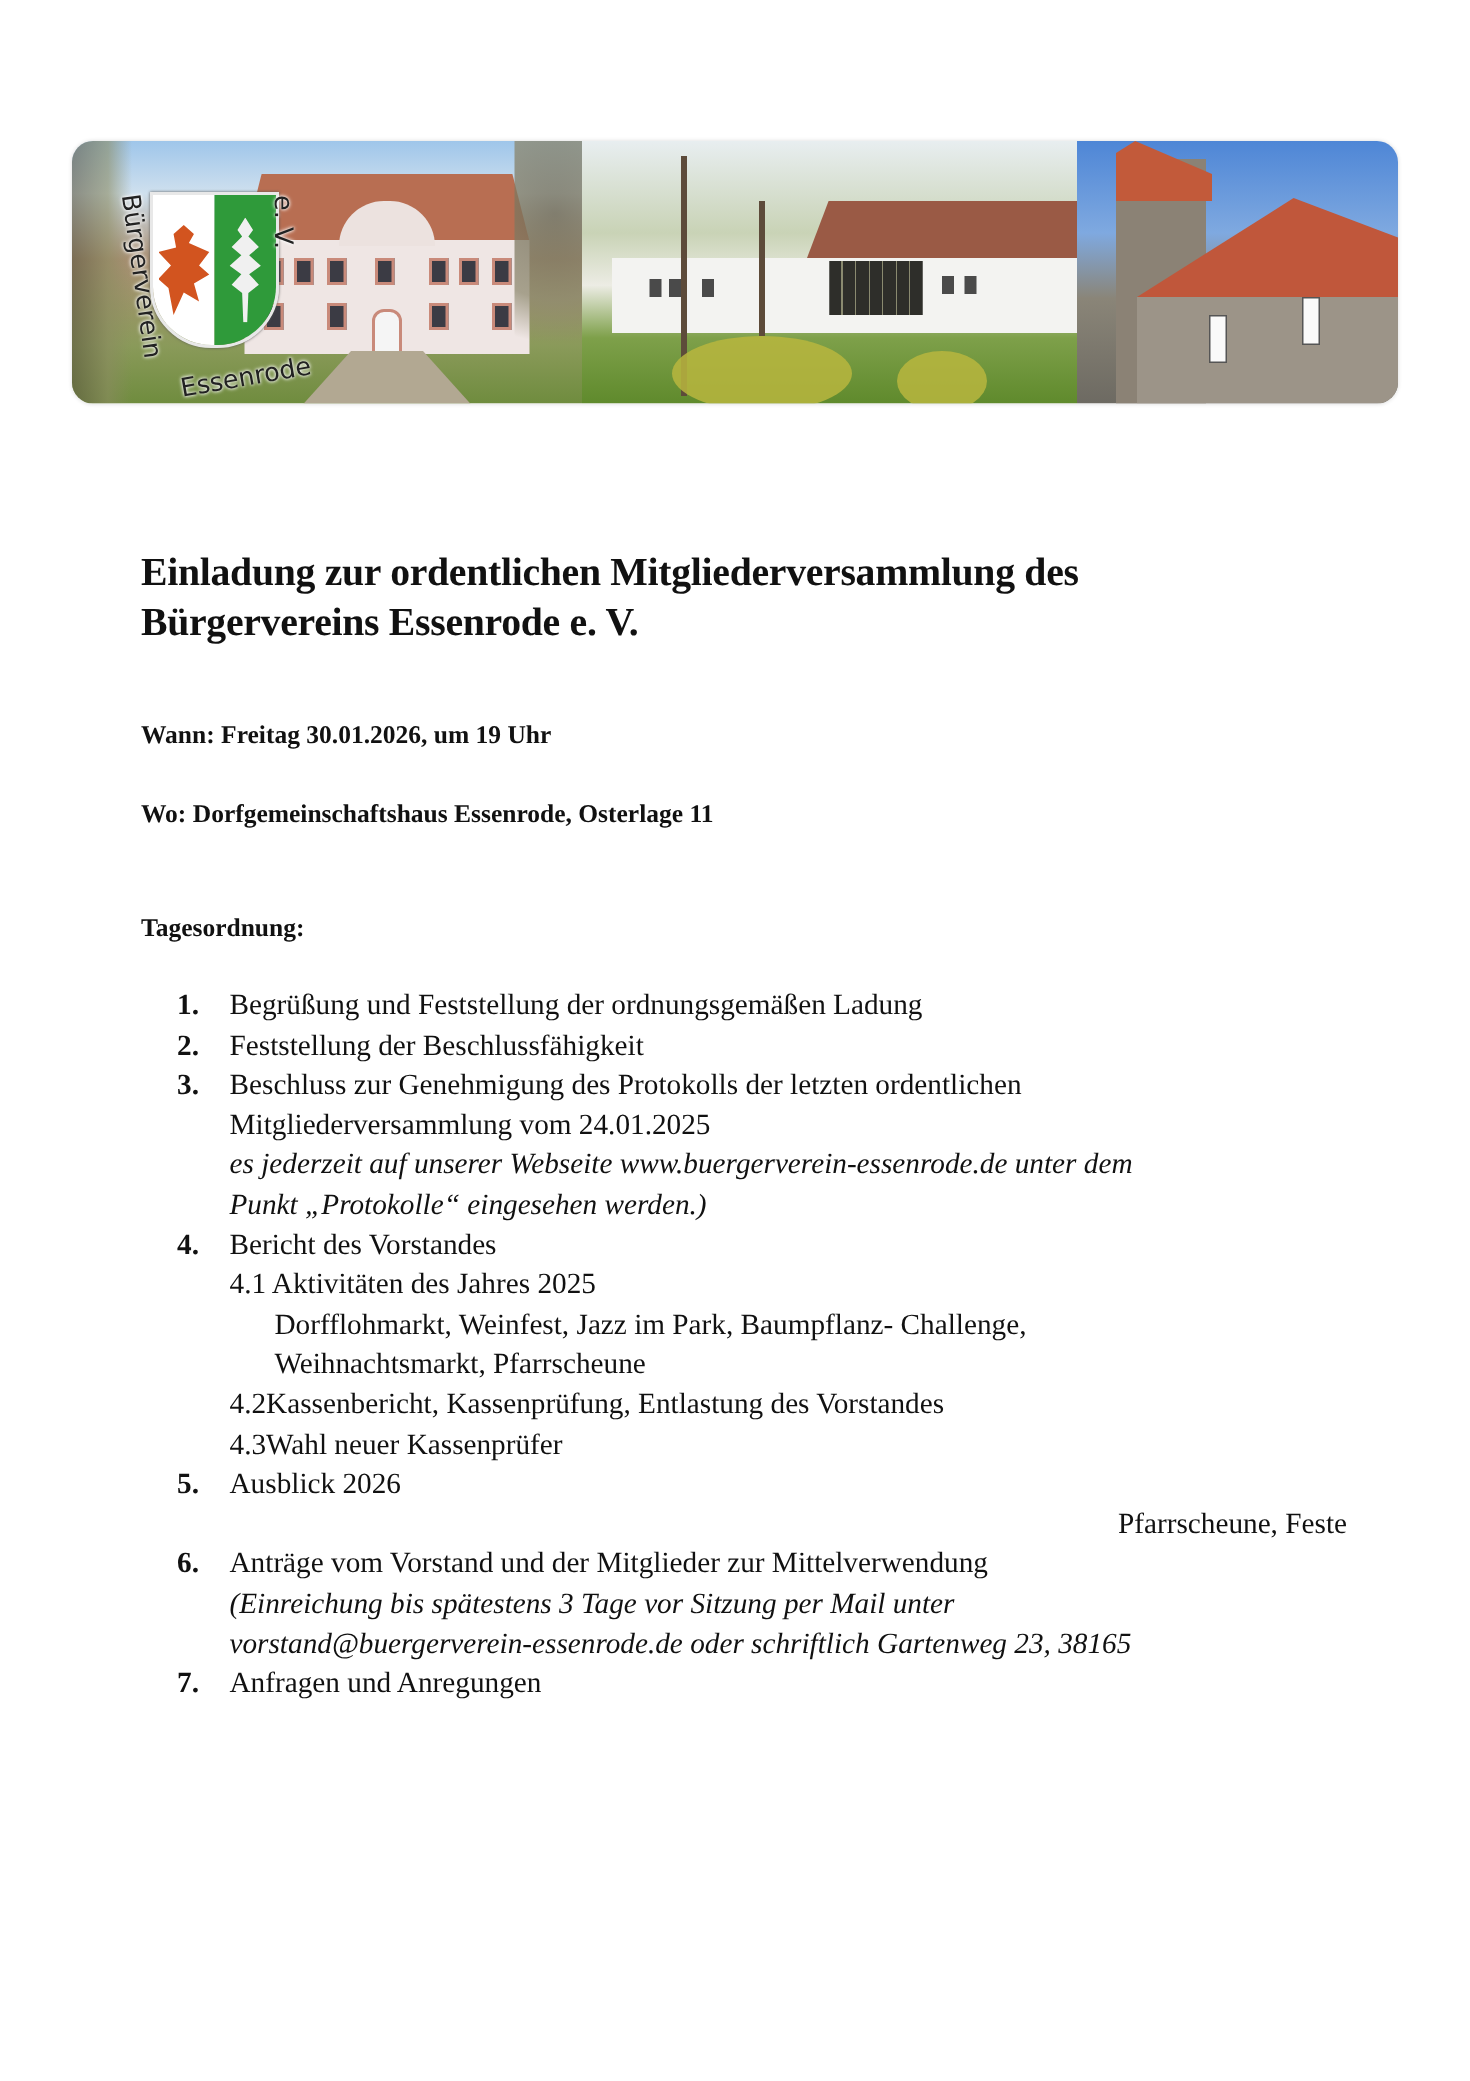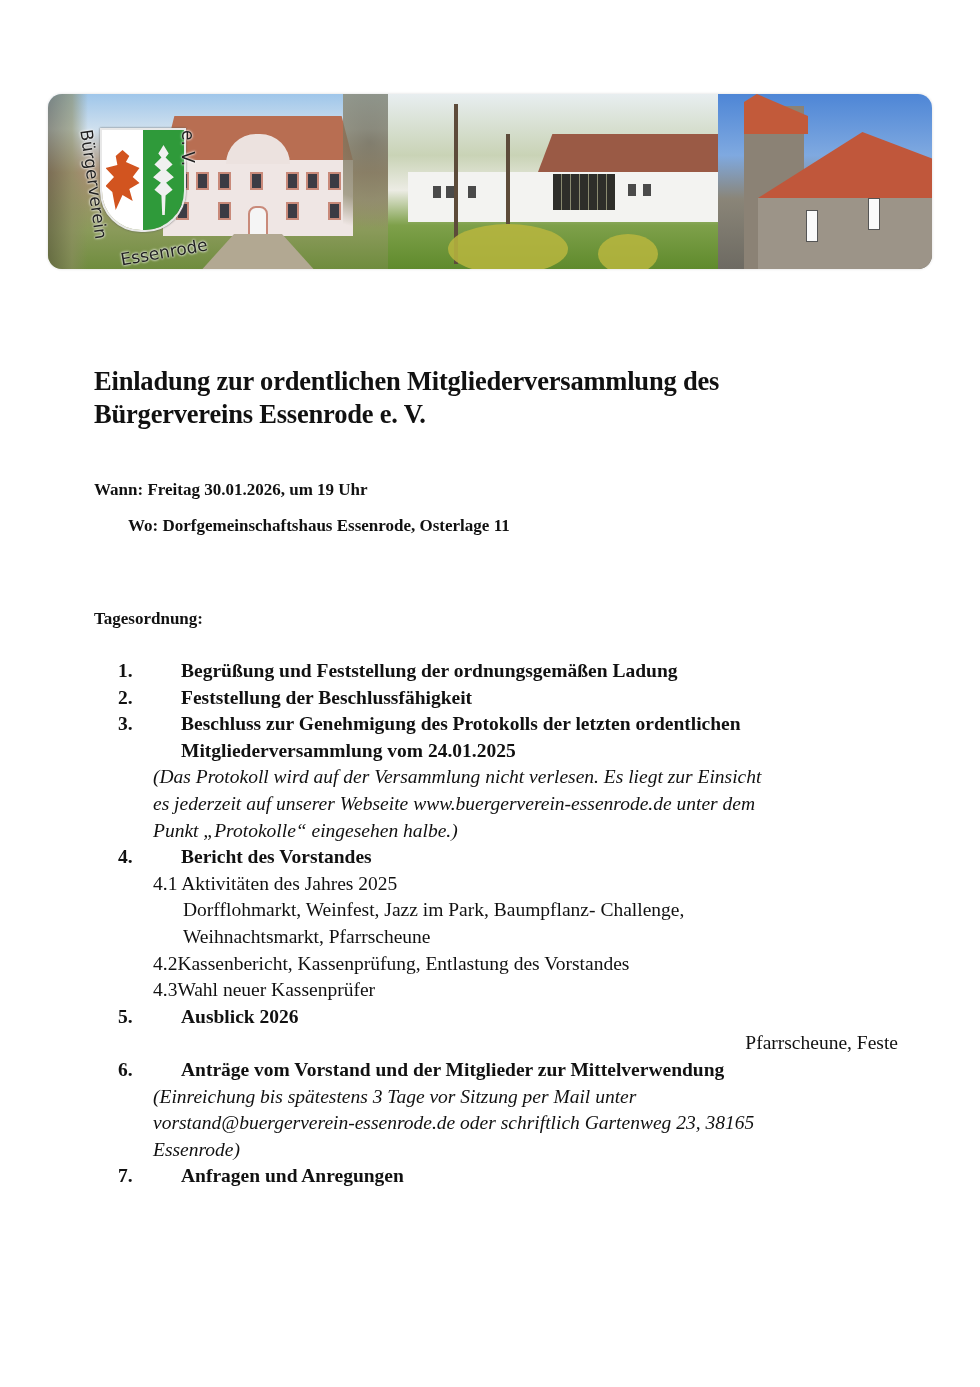--- a/index.html
+++ b/index.html
@@ -64,28 +64,28 @@
   .nave-roof { position: absolute; left: 40px; top: 38px; width: 174px; height: 66px; background: #c0573b;
                clip-path: polygon(0 100%, 60% 0, 100% 40%, 100% 100%); }
   .nave { position: absolute; left: 40px; top: 104px; width: 174px; height: 71px; background: #9c9488; }
   .church-win { position: absolute; width: 10px; height: 30px; background: #fafafa; border: 1px solid #555; }
 
   
   .title { position: absolute; left: 94px; top: 365px; width: 780px; margin: 0;
            font-size: 26.5px; font-weight: bold; line-height: 33px; letter-spacing: -0.2px; }
   .info { position: absolute; left: 94px; margin: 0; font-size: 17px; font-weight: bold; line-height: 24px; }
   .when { top: 478px; }
-  .where { top: 514px; margin-left: 34px; }
+  .where { top: 531px; }
   .agenda-h { top: 607px; text-align: right; }
 
   .agenda { position: absolute; left: 118px; top: 658px; width: 780px; margin: 0; padding: 0; list-style: none;
             font-size: 19.5px; line-height: 26.6px; }
   .agenda li { position: relative; padding-left: 35px; }
   .num { position: absolute; left: 0; top: 0; font-weight: bold; }
-  .item-title { font-weight: bold; display: block; margin-left: 28px; }
+  .item-title { font-weight: normal; display: block; }
   .note { font-style: italic; display: block; }
   .sub { display: block; }
   .sub-detail { display: block; padding-left: 30px; }
   .plain { display: block; text-align: right; }
 </style>
 </head>
 <body>
 
 <div class="banner">
   <div class="panel p1">
@@ -163,42 +163,40 @@
     <span class="item-title">Begrüßung und Feststellung der ordnungsgemäßen Ladung</span>
   </li>
   <li>
     <span class="num">2.</span>
     <span class="item-title">Feststellung der Beschlussfähigkeit</span>
   </li>
   <li>
     <span class="num">3.</span>
     <span class="item-title">Beschluss zur Genehmigung des Protokolls der letzten ordentlichen</span>
     <span class="item-title">Mitgliederversammlung vom 24.01.2025</span>
-    <span class="note">(Das Protokoll wird auf der Versammlung nicht verlesen. Es liegt zur Einsicht</span>
     <span class="note">es jederzeit auf unserer Webseite www.buergerverein-essenrode.de unter dem</span>
-    <span class="note">Punkt „Protokolle“ eingesehen halbe.)</span>
+    <span class="note">Punkt „Protokolle“ eingesehen werden.)</span>
   </li>
   <li>
     <span class="num">4.</span>
     <span class="item-title">Bericht des Vorstandes</span>
     <span class="sub">4.1 Aktivitäten des Jahres 2025</span>
     <span class="sub-detail">Dorfflohmarkt, Weinfest, Jazz im Park, Baumpflanz- Challenge,</span>
     <span class="sub-detail">Weihnachtsmarkt, Pfarrscheune</span>
     <span class="sub">4.2Kassenbericht, Kassenprüfung, Entlastung des Vorstandes</span>
     <span class="sub">4.3Wahl neuer Kassenprüfer</span>
   </li>
   <li>
     <span class="num">5.</span>
     <span class="item-title">Ausblick 2026</span>
     <span class="plain">Pfarrscheune, Feste</span>
   </li>
   <li>
     <span class="num">6.</span>
     <span class="item-title">Anträge vom Vorstand und der Mitglieder zur Mittelverwendung</span>
     <span class="note">(Einreichung bis spätestens 3 Tage vor Sitzung per Mail unter</span>
     <span class="note">vorstand@buergerverein-essenrode.de oder schriftlich Gartenweg 23, 38165</span>
-    <span class="note">Essenrode)</span>
   </li>
   <li>
     <span class="num">7.</span>
     <span class="item-title">Anfragen und Anregungen</span>
   </li>
 </ol>
 
 </body></html>

